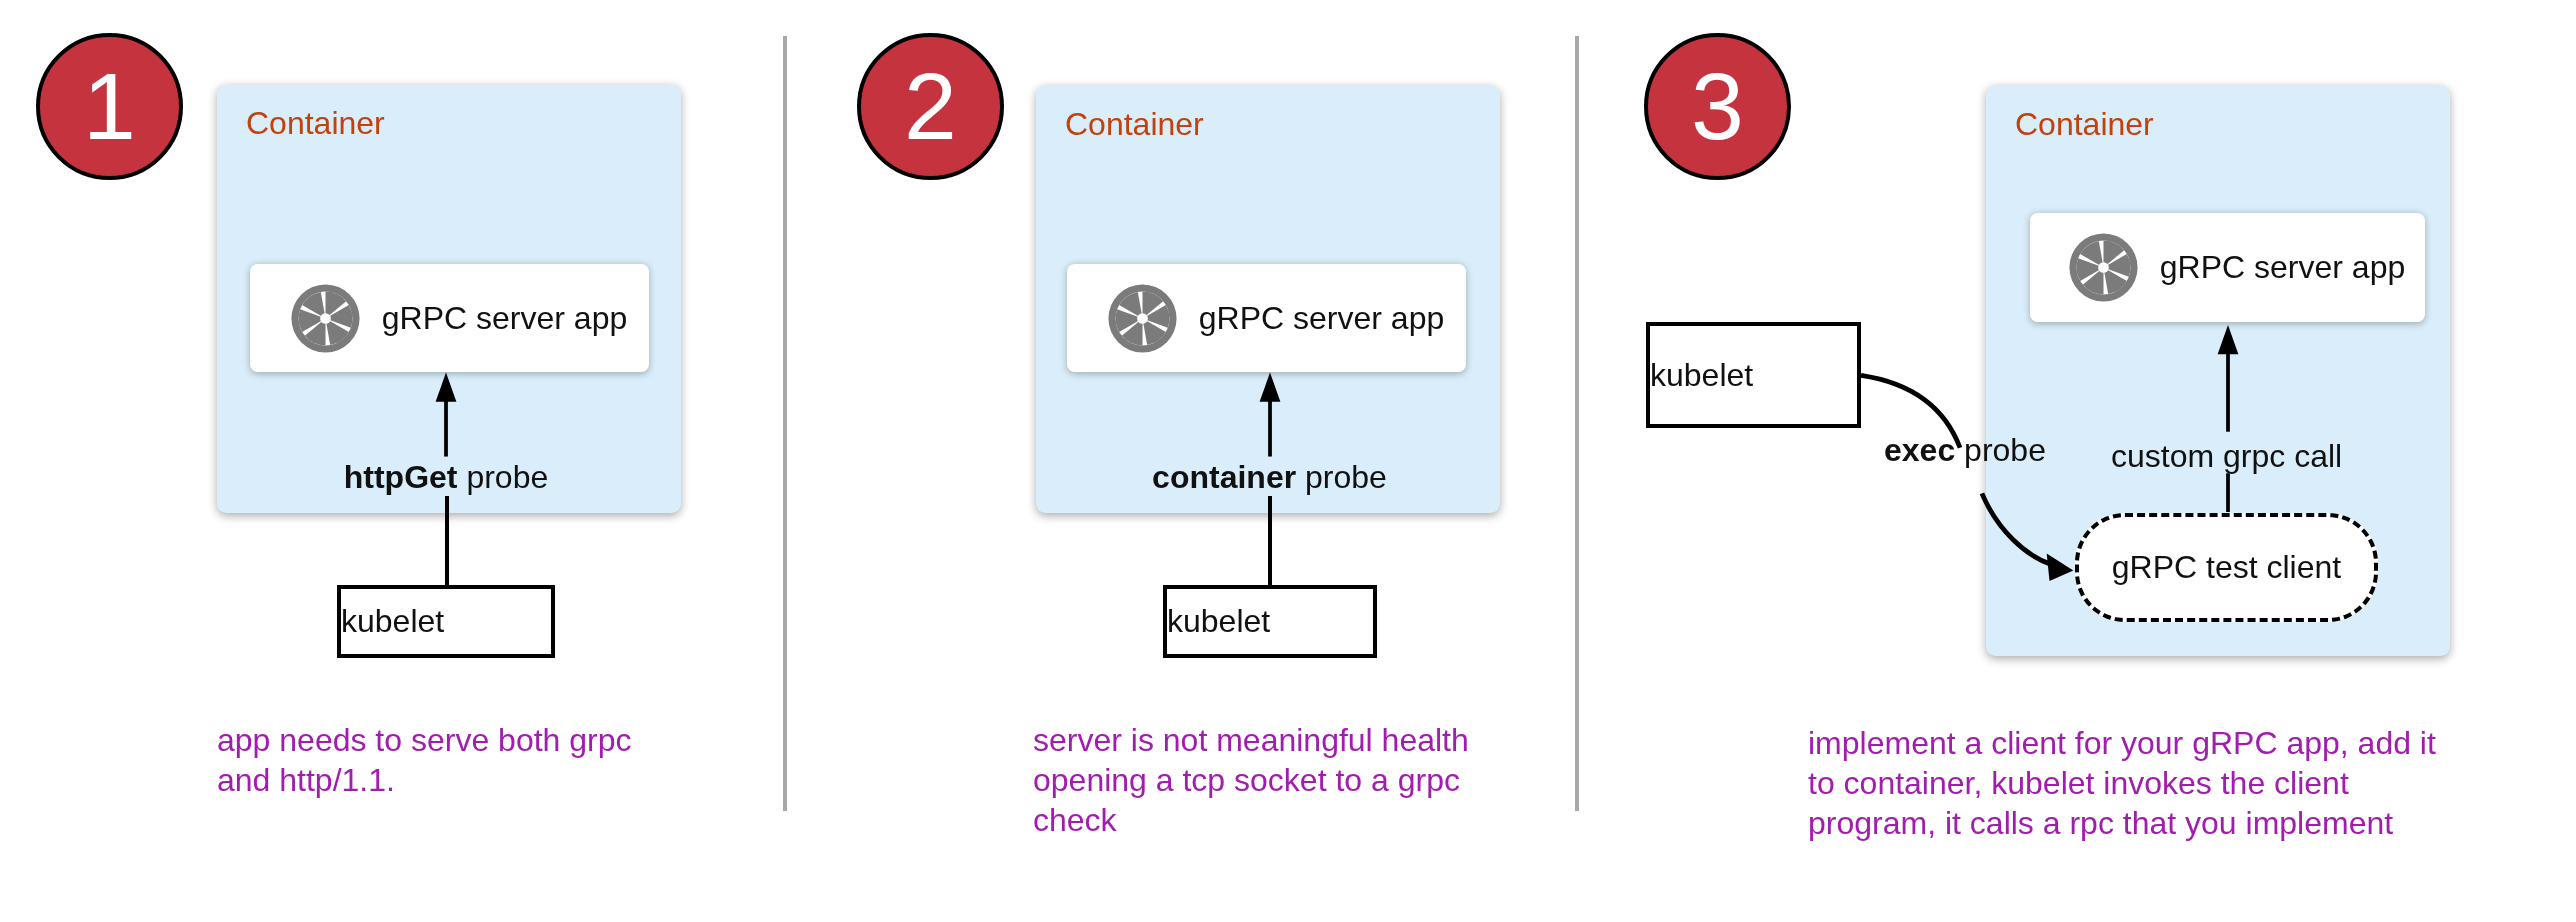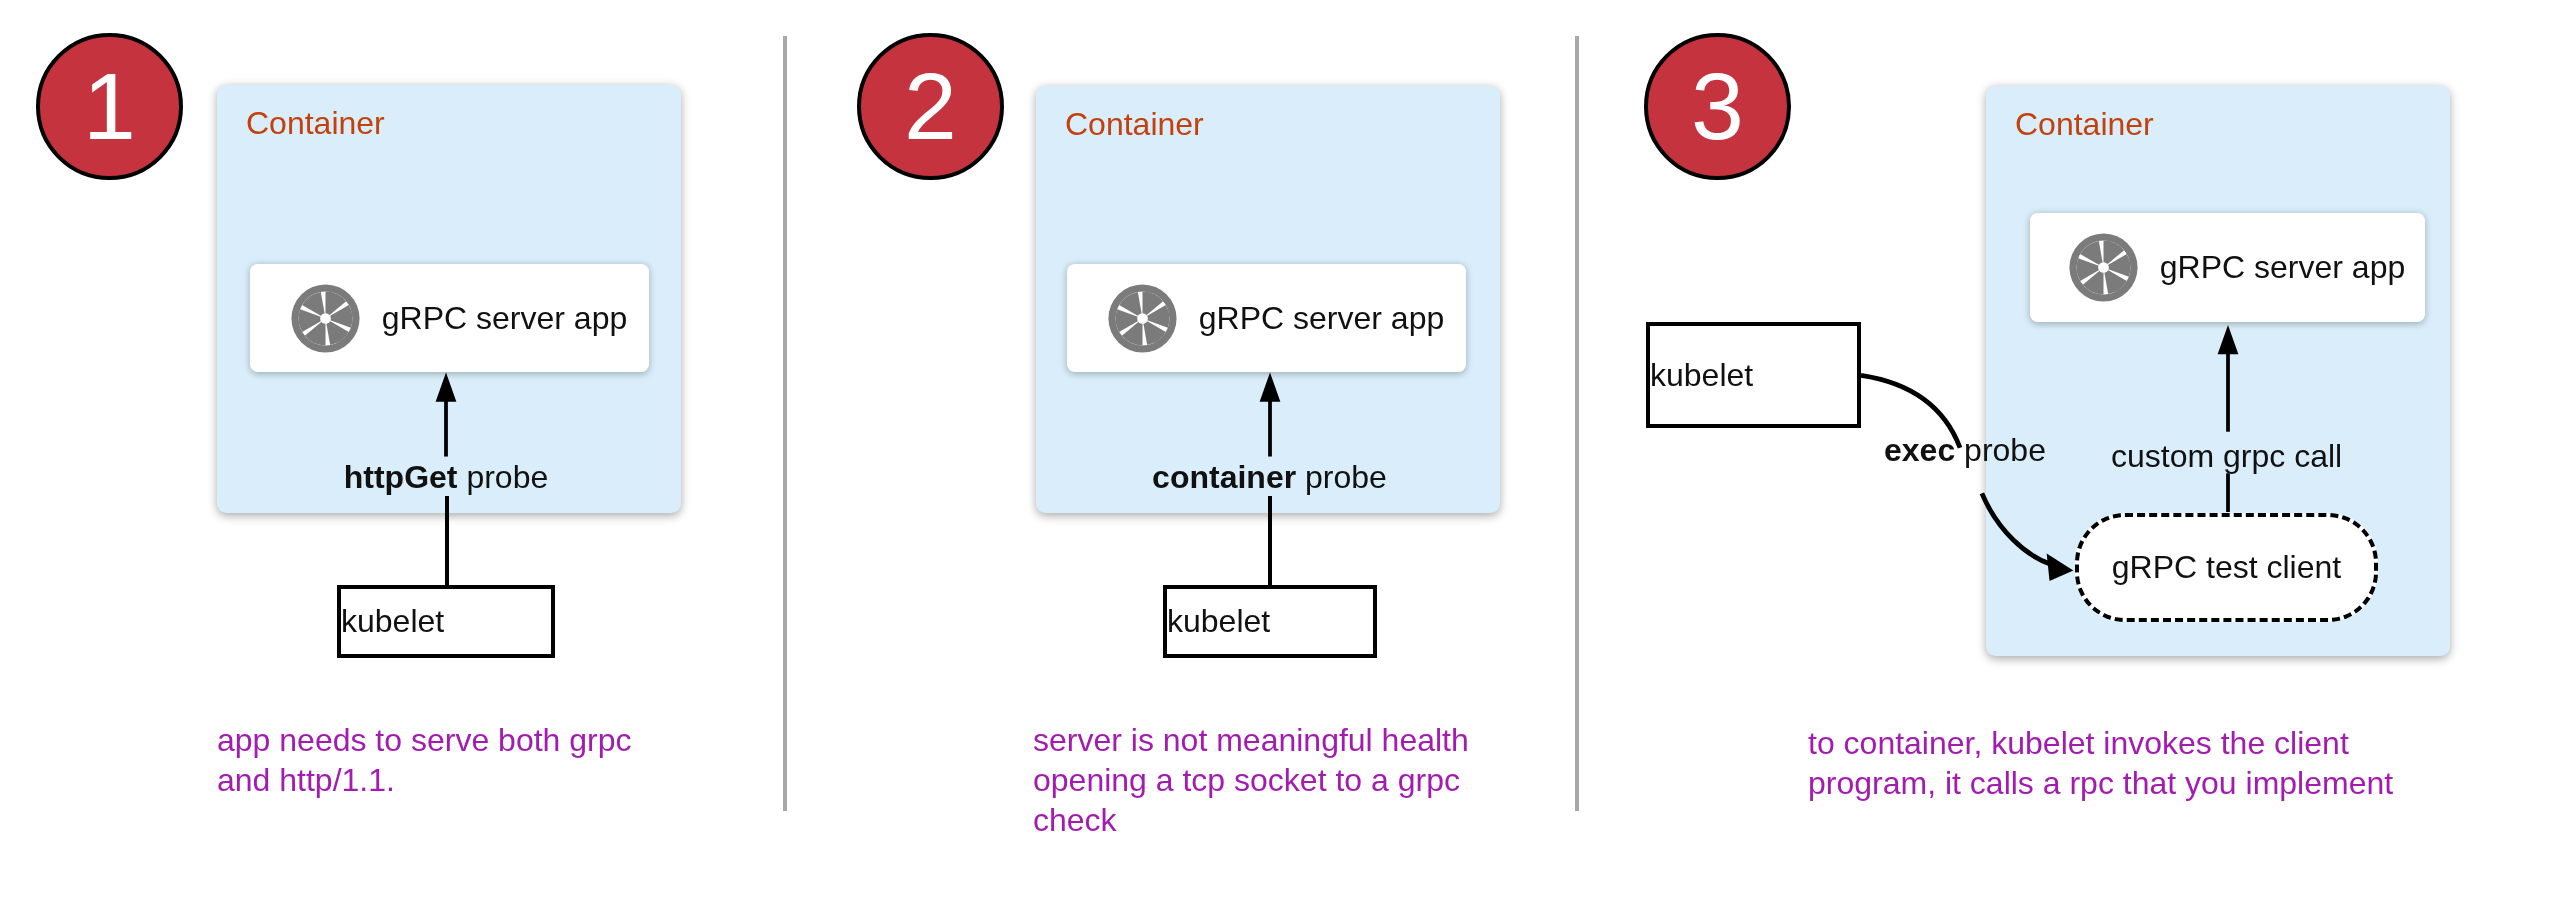--- a/index.html
+++ b/index.html
@@ -193,19 +193,20 @@
       <line x1="18" y1="158" x2="18" y2="199" stroke="#000" stroke-width="4"></line>
     </svg>
 
     <div class="probe-label" style="left:2111px;top:438px;">custom grpc call</div>
 
     <div class="dashed-box" style="left:2075px;top:513px;width:303px;height:109px;">
       <span>gRPC test client</span>
     </div>
 
     <div class="caption" style="left:1808px;top:723px;width:660px;">
+      <div>implement a client for your gRPC app, add it</div>
       <div>to container, kubelet invokes the client</div>
       <div>program, it calls a rpc that you implement</div>
     </div>
   </div>
 
 </div>
 
 
 </body></html>

